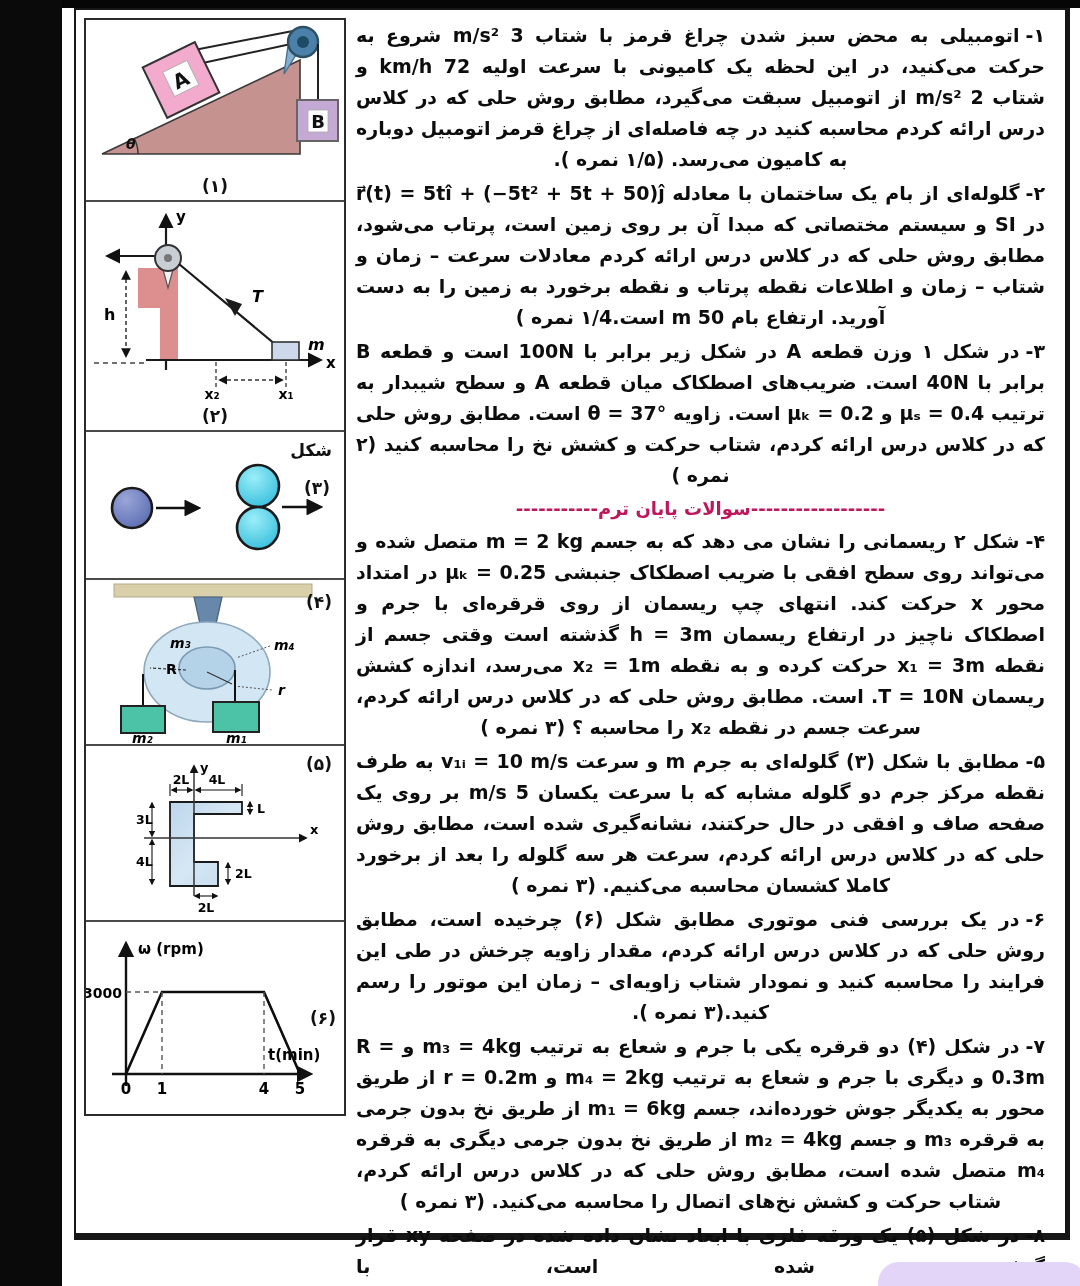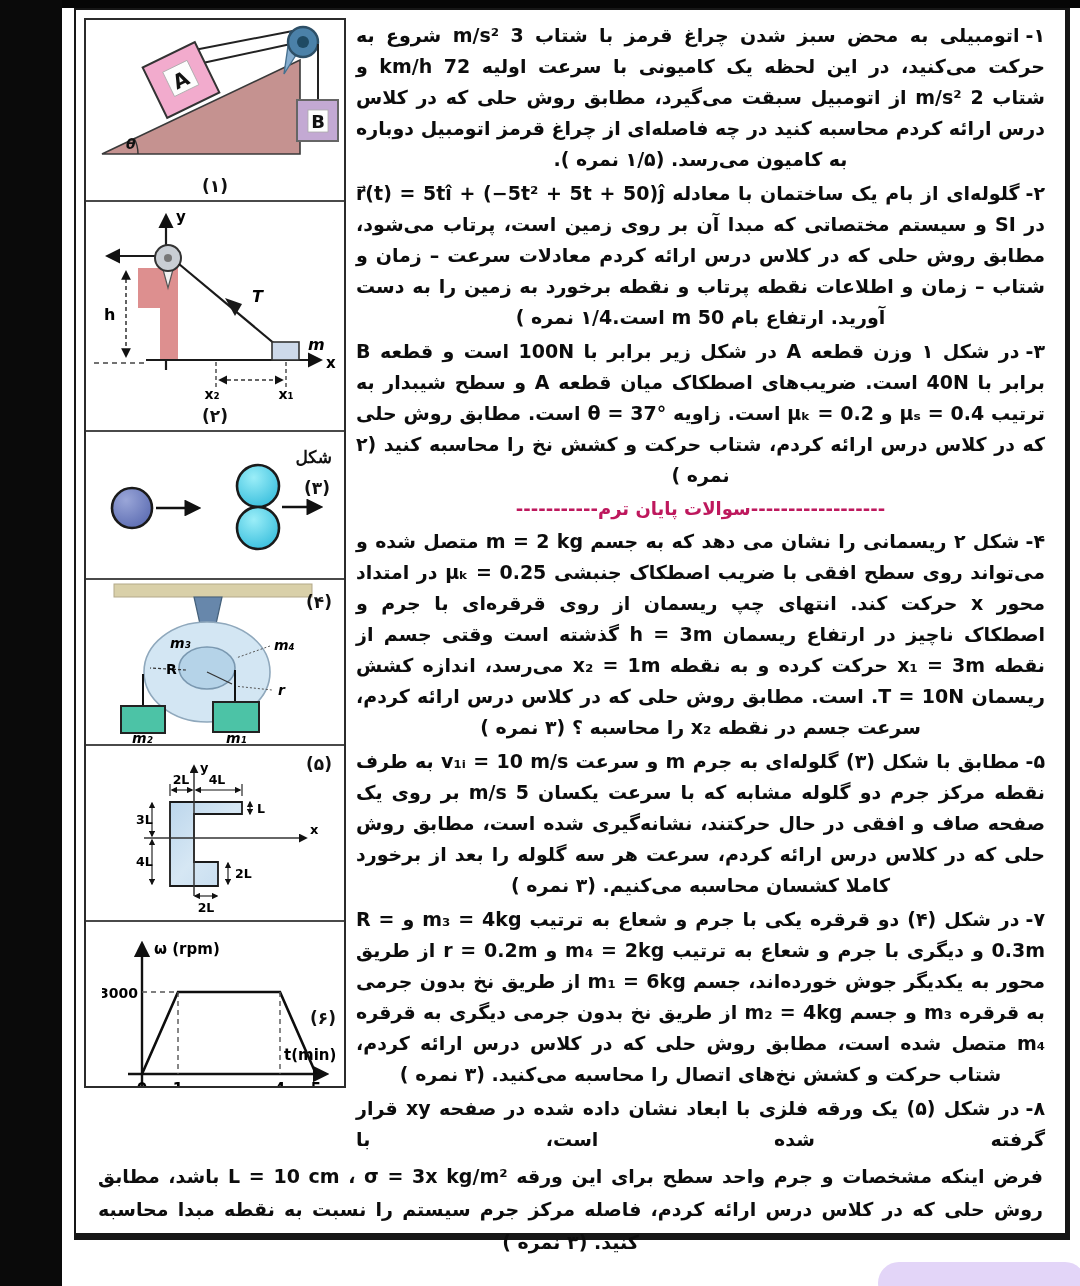--- a/index.html
+++ b/index.html
@@ -12,21 +12,21 @@
   .doc { position:absolute; left:74px; top:8px; width:996px; height:1232px; background:#fff;
          border:solid #161616; border-width:2px 5px 7px 2px; padding:8px 8px 0 8px; }
 
   .row { display:flex; align-items:flex-start; }
 
   
   .figs { width:262px; border:2px solid #2b2b2b; background:#fff; flex:none; }
   .panel { position:relative; border-bottom:2px solid #4a4a4a; overflow:hidden; background:#fff; }
   .panel:last-child { border-bottom:none; }
   .p1 { height:182px; } .p2 { height:230px; } .p3 { height:148px; }
-  .p4 { height:166px; } .p5 { height:176px; } .p6 { height:164px;margin-left:16px; }
+  .p4 { height:166px; } .p5 { height:176px; } .p6 { height:192px; }
   .fig-label { position:absolute; font-weight:700; font-size:17px; color:#111; direction:rtl; }
   .fl-bottom { bottom:4px; left:0; width:100%; text-align:center; }
   svg text { font-family:"DejaVu Sans", sans-serif; }
 
   
   .text-col { flex:1; direction:rtl; padding:2px 12px 0 10px; }
   .prob { font-size:19px; font-weight:700; line-height:31px; text-align:justify;
           text-align-last:center; margin-bottom:3px; color:#0d0d0d; }
   .prob .num { margin-left:6px; }
   .divider { font-size:18px; font-weight:700; text-align:center; line-height:30px; color:#be185d;
@@ -122,21 +122,21 @@
                 <stop offset="0" stop-color="#9beef8"></stop>
                   <stop offset="1" stop-color="#25b5d8"></stop>
               </radialGradient>
             </defs>
             <circle cx="46" cy="76" r="20" fill="url(#f3blue)" stroke="#1a1a1a" stroke-width="2.6"></circle>
             <line x1="70" y1="76" x2="112" y2="76" stroke="#111" stroke-width="2.6" marker-end="url(#f3a)"></line>
             <circle cx="172" cy="54" r="21" fill="url(#f3cyan)" stroke="#1a1a1a" stroke-width="2.6"></circle>
             <circle cx="172" cy="96" r="21" fill="url(#f3cyan)" stroke="#1a1a1a" stroke-width="2.6"></circle>
             <line x1="196" y1="75" x2="234" y2="75" stroke="#111" stroke-width="2.6" marker-end="url(#f3a)"></line>
           </svg>
-          <div class="fig-label" style="top:15px; right:12px;font-family:Liberation Serif, serif;">شکل</div>
+          <div class="fig-label" style="top:8px; right:12px;">شکل</div>
           <div class="fig-label" style="top:46px; right:14px;">(۳)</div>
         </div>
 
         <div class="panel p4">
           <svg width="258" height="164" viewBox="0 0 258 164">
             <rect x="28" y="4" width="198" height="13" fill="#d9d0a9" stroke="#b3a98a" stroke-width="1"></rect>
             <polygon points="108,17 136,17 122,80" fill="#6787ab" stroke="#44607a" stroke-width="1.2"></polygon>
             <ellipse cx="121" cy="92" rx="63" ry="50" fill="#d3e6f3" stroke="#8fa8bc" stroke-width="1.6"></ellipse>
             <ellipse cx="121" cy="88" rx="28" ry="21" fill="#b5d3e8" stroke="#7a98b0" stroke-width="1.6"></ellipse>
             <line x1="100" y1="90" x2="64" y2="88" stroke="#333" stroke-width="1.2" stroke-dasharray="3 2"></line>
@@ -219,20 +219,21 @@
         </div>
       </div>
 
       <div class="text-col">
         <p class="prob"><span class="num">۱-</span><span>اتومبیلی به محض سبز شدن چراغ قرمز با شتاب 3 m/s² شروع به حرکت می‌کنید، در این لحظه یک کامیونی با سرعت اولیه 72 km/h و شتاب 2 m/s² از اتومبیل سبقت می‌گیرد، مطابق روش حلی که در کلاس درس ارائه کردم محاسبه کنید در چه فاصله‌ای از چراغ قرمز اتومبیل دوباره به کامیون می‌رسد. (۱/۵ نمره ).</span></p>
         <p class="prob"><span class="num">۲-</span><span>گلوله‌ای از بام یک ساختمان با معادله r⃗(t) = 5tî + (−5t² + 5t + 50)ĵ در SI و سیستم مختصاتی که مبدا آن بر روی زمین است، پرتاب می‌شود، مطابق روش حلی که در کلاس درس ارائه کردم معادلات سرعت – زمان و شتاب – زمان و اطلاعات نقطه پرتاب و نقطه برخورد به زمین را به دست آورید. ارتفاع بام 50 m است.۱/4 نمره )</span></p>
         <p class="prob"><span class="num">۳-</span><span>در شکل ۱ وزن قطعه A در شکل زیر برابر با 100N است و قطعه B برابر با 40N است. ضریب‌های اصطکاک میان قطعه A و سطح شیبدار به ترتیب μₛ = 0.4 و μₖ = 0.2 است. زاویه θ = 37° است. مطابق روش حلی که در کلاس درس ارائه کردم، شتاب حرکت و کشش نخ را محاسبه کنید (۲ نمره )</span></p>
         <div class="divider">------------------سوالات پایان ترم-----------</div>
         <p class="prob"><span class="num">۴-</span><span>شکل ۲ ریسمانی را نشان می دهد که به جسم m = 2 kg متصل شده و می‌تواند روی سطح افقی با ضریب اصطکاک جنبشی μₖ = 0.25 در امتداد محور x حرکت کند. انتهای چپ ریسمان از روی قرقره‌ای با جرم و اصطکاک ناچیز در ارتفاع ریسمان h = 3m گذشته است وقتی جسم از نقطه x₁ = 3m حرکت کرده و به نقطه x₂ = 1m می‌رسد، اندازه کشش ریسمان T = 10N. است. مطابق روش حلی که در کلاس درس ارائه کردم، سرعت جسم در نقطه x₂ را محاسبه ؟ (۳ نمره )</span></p>
         <p class="prob"><span class="num">۵-</span><span>مطابق با شکل (۳) گلوله‌ای به جرم m و سرعت v₁ᵢ = 10 m/s به طرف نقطه مرکز جرم دو گلوله مشابه که با سرعت یکسان 5 m/s بر روی یک صفحه صاف و افقی در حال حرکتند، نشانه‌گیری شده است، مطابق روش حلی که در کلاس درس ارائه کردم، سرعت هر سه گلوله را بعد از برخورد کاملا کشسان محاسبه می‌کنیم. (۳ نمره )</span></p>
+        <p class="prob"><span class="num">۶-</span><span>در یک بررسی فنی موتوری مطابق شکل (۶) چرخیده است، مطابق روش حلی که در کلاس درس ارائه کردم، مقدار زاویه چرخش در طی این فرایند را محاسبه کنید و نمودار شتاب زاویه‌ای – زمان این موتور را رسم کنید.(۳ نمره ).</span></p>
         <p class="prob"><span class="num">۷-</span><span>در شکل (۴) دو قرقره یکی با جرم و شعاع به ترتیب m₃ = 4kg و R = 0.3m و دیگری با جرم و شعاع به ترتیب m₄ = 2kg و r = 0.2m از طریق محور به یکدیگر جوش خورده‌اند، جسم m₁ = 6kg از طریق نخ بدون جرمی به قرقره m₃ و جسم m₂ = 4kg از طریق نخ بدون جرمی دیگری به قرقره m₄ متصل شده است، مطابق روش حلی که در کلاس درس ارائه کردم، شتاب حرکت و کشش نخ‌های اتصال را محاسبه می‌کنید. (۳ نمره )</span></p>
         <p class="prob" style="text-align-last:justify;"><span class="num">۸-</span><span>در شکل (۵) یک ورقه فلزی با ابعاد نشان داده شده در صفحه xy قرار گرفته شده است، با</span></p>
       </div>
     </div>
 
     <p class="fullwidth">فرض اینکه مشخصات و جرم واحد سطح برای این ورقه L = 10 cm ، σ = 3x kg/m² باشد، مطابق روش حلی که در کلاس درس ارائه کردم، فاصله مرکز جرم سیستم را نسبت به نقطه مبدا محاسبه کنید. (۳ نمره )</p>
 
   </div>
 
   <div class="pill"></div>

